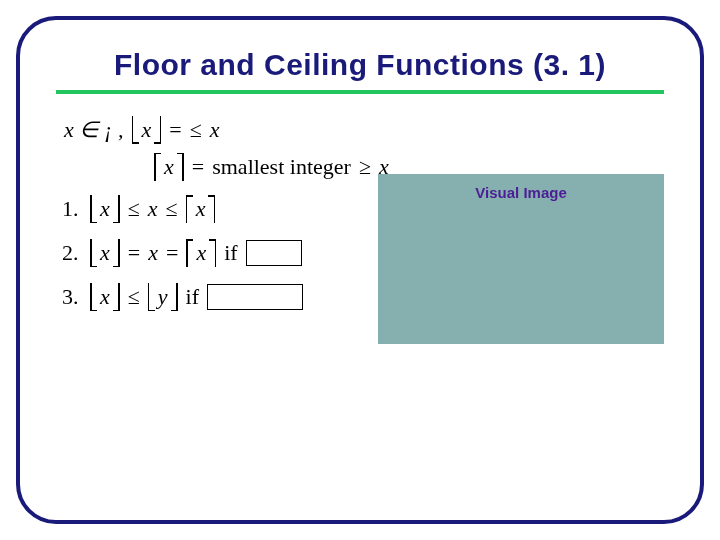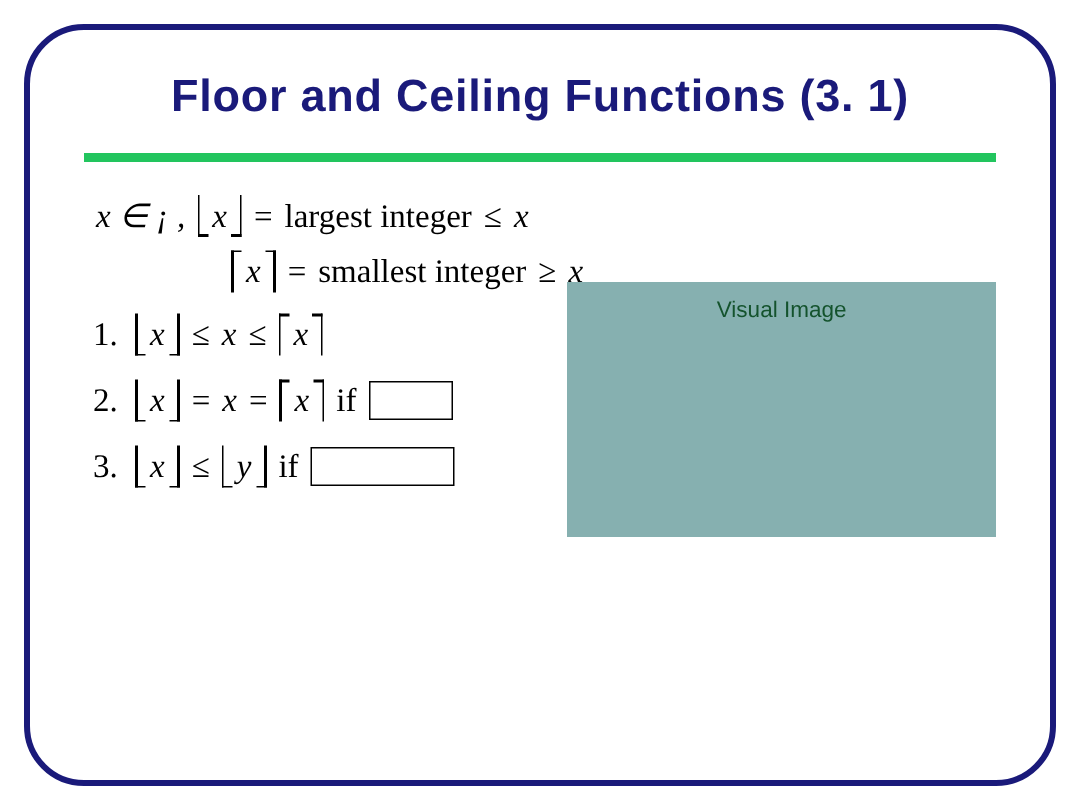--- a/index.html
+++ b/index.html
@@ -19,22 +19,22 @@
     border: 4px solid #1a1a7a;
     border-radius: 40px;
     padding: 28px 36px 28px 36px;
   }
   .title {
     font-family: Arial, Helvetica, sans-serif;
     font-weight: 900;
     font-size: 30px;
     color: #1a1a7a;
     text-align: center;
-    border-bottom: 6px solid #22c55e;
-    padding-bottom: 20px;
+    border-bottom: 4px solid #22c55e;
+    padding-bottom: 8px;
     margin-bottom: 18px;
     letter-spacing: 0.5px;
   }
   .defs {
     font-size: 22px;
     color: #000;
     line-height: 1.6;
     margin-left: 8px;
   }
   .def-row {
@@ -86,23 +86,23 @@
   .visual-box {
     flex: 1;
     background: #86b0b0;
     height: 170px;
     margin-top: -12px;
     text-align: center;
     padding-top: 10px;
   }
   .visual-label {
     font-family: Arial, Helvetica, sans-serif;
-    font-weight: 400;
+    font-weight: 700;
     font-size: 15px;
-    color: #14532d;
+    color: #4c1d95;
   }
   
   .br {
     display: inline-flex;
     align-items: center;
     height: 30px;
   }
   .br .side {
     display: inline-block;
     width: 7px;
@@ -140,21 +140,20 @@
 
   <div class="defs">
     <div class="def-row">
       <span class="math-var">x ∈ ¡ ,</span>
       <span class="br floor">
         <span class="side l"></span>
           <span class="inner">x</span>
           <span class="side r"></span>
       </span>
       <span class="math-plain">=</span>
-      <span class="math-plain">largest integer</span>
       <span class="math-plain">≤</span>
       <span class="math-var">x</span>
     </div>
     <div class="def-row def-row2">
       <span class="br ceil">
         <span class="side l"></span>
           <span class="inner">x</span>
           <span class="side r"></span>
       </span>
       <span class="math-plain">=</span>

